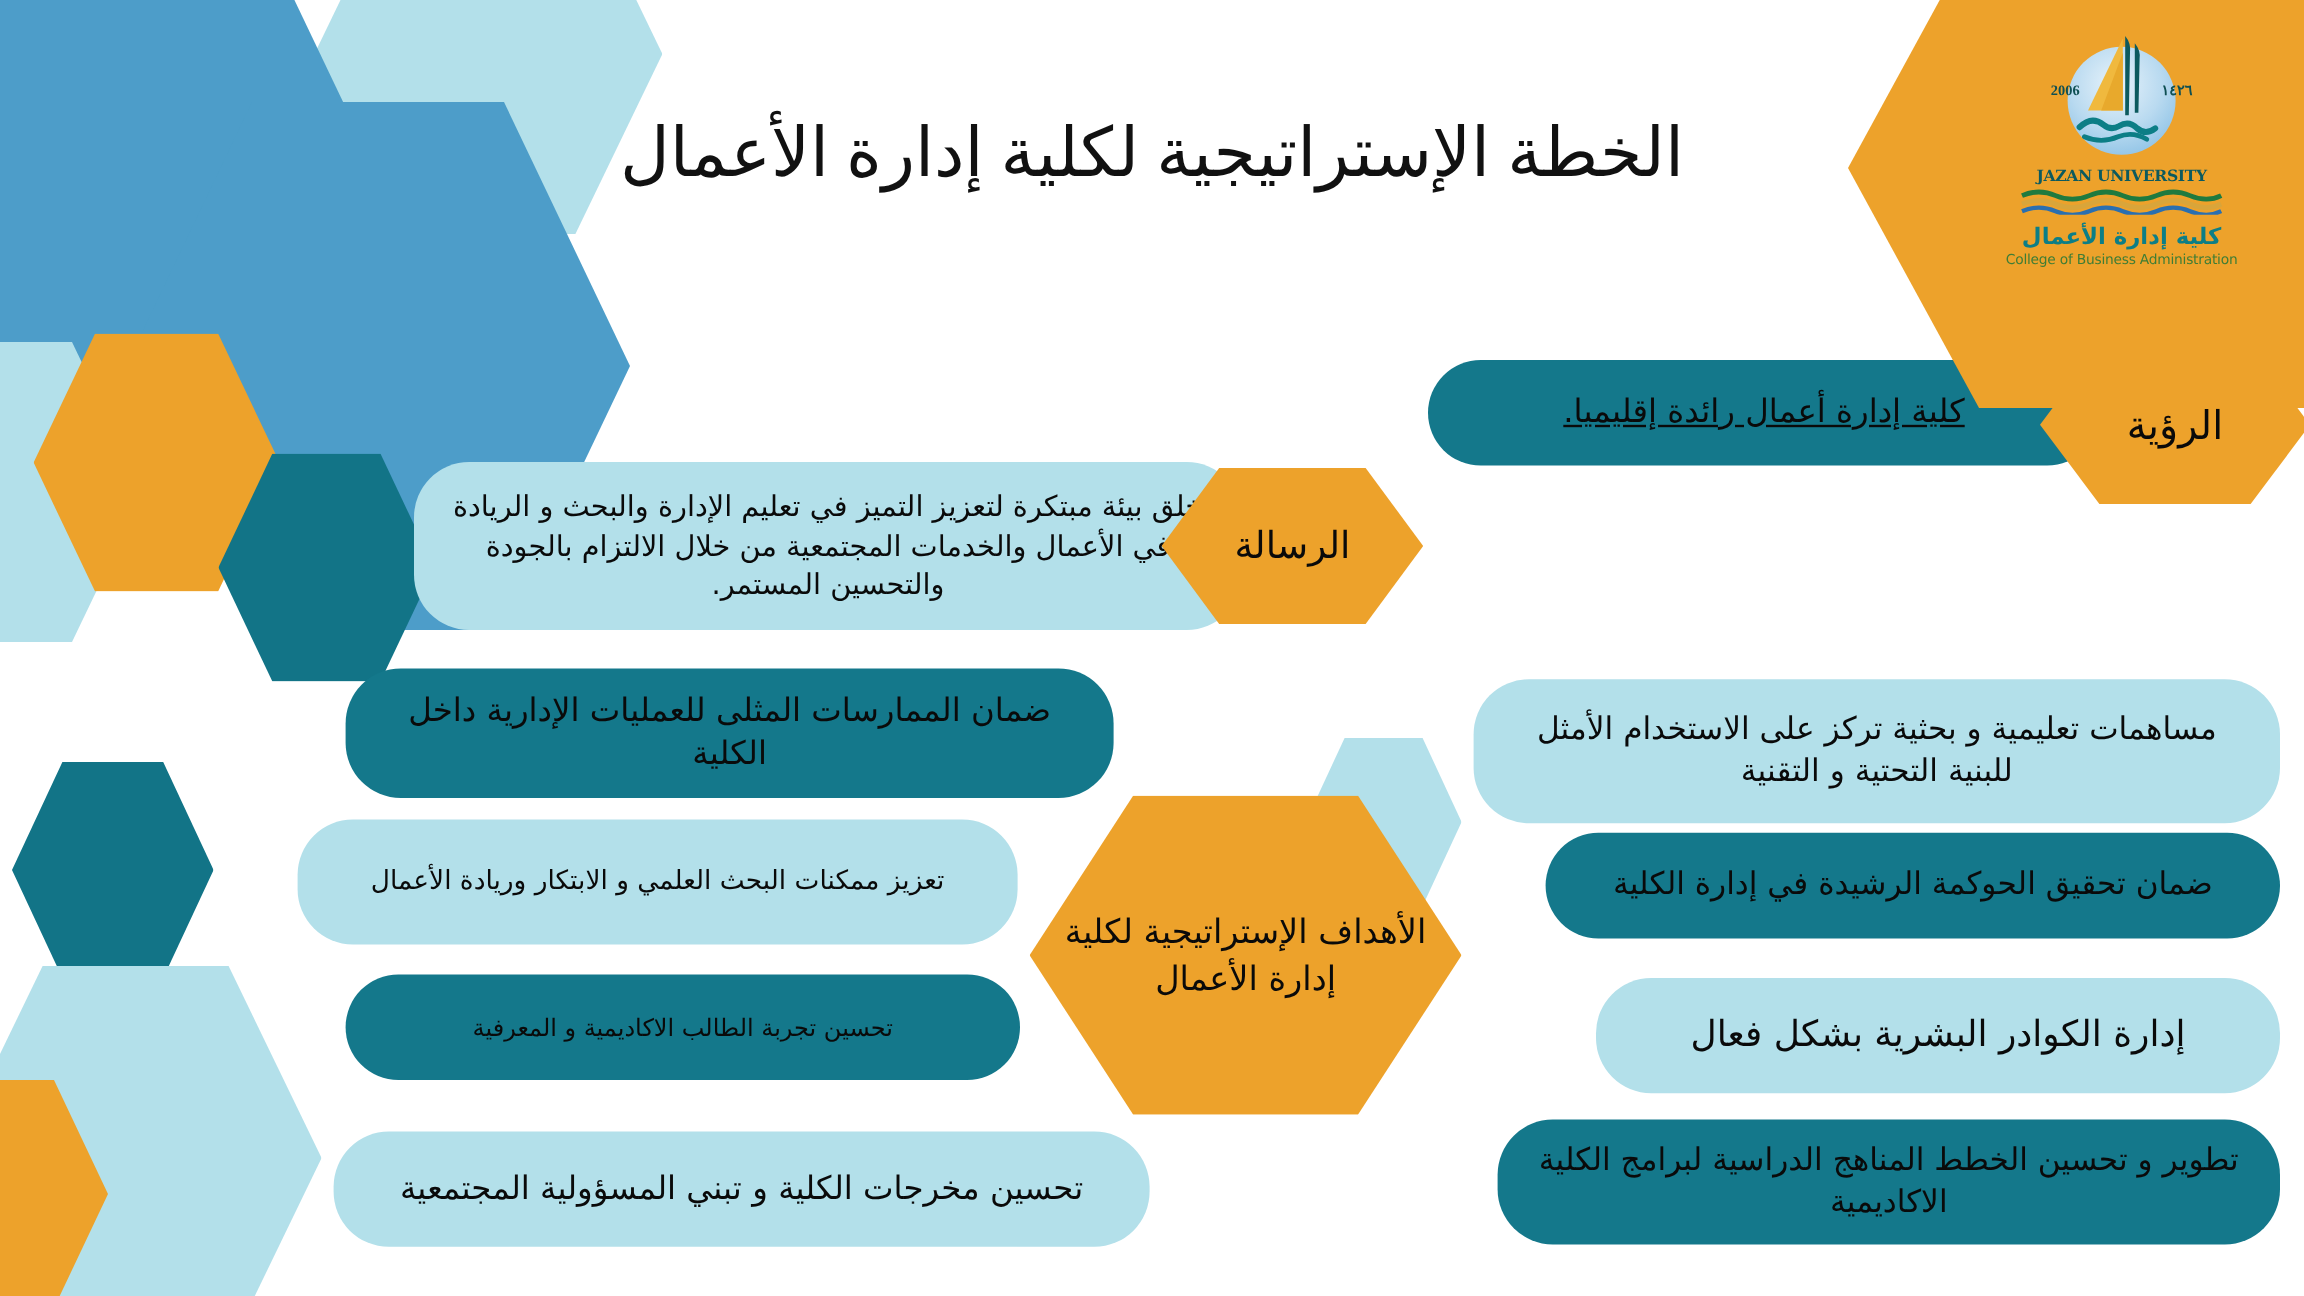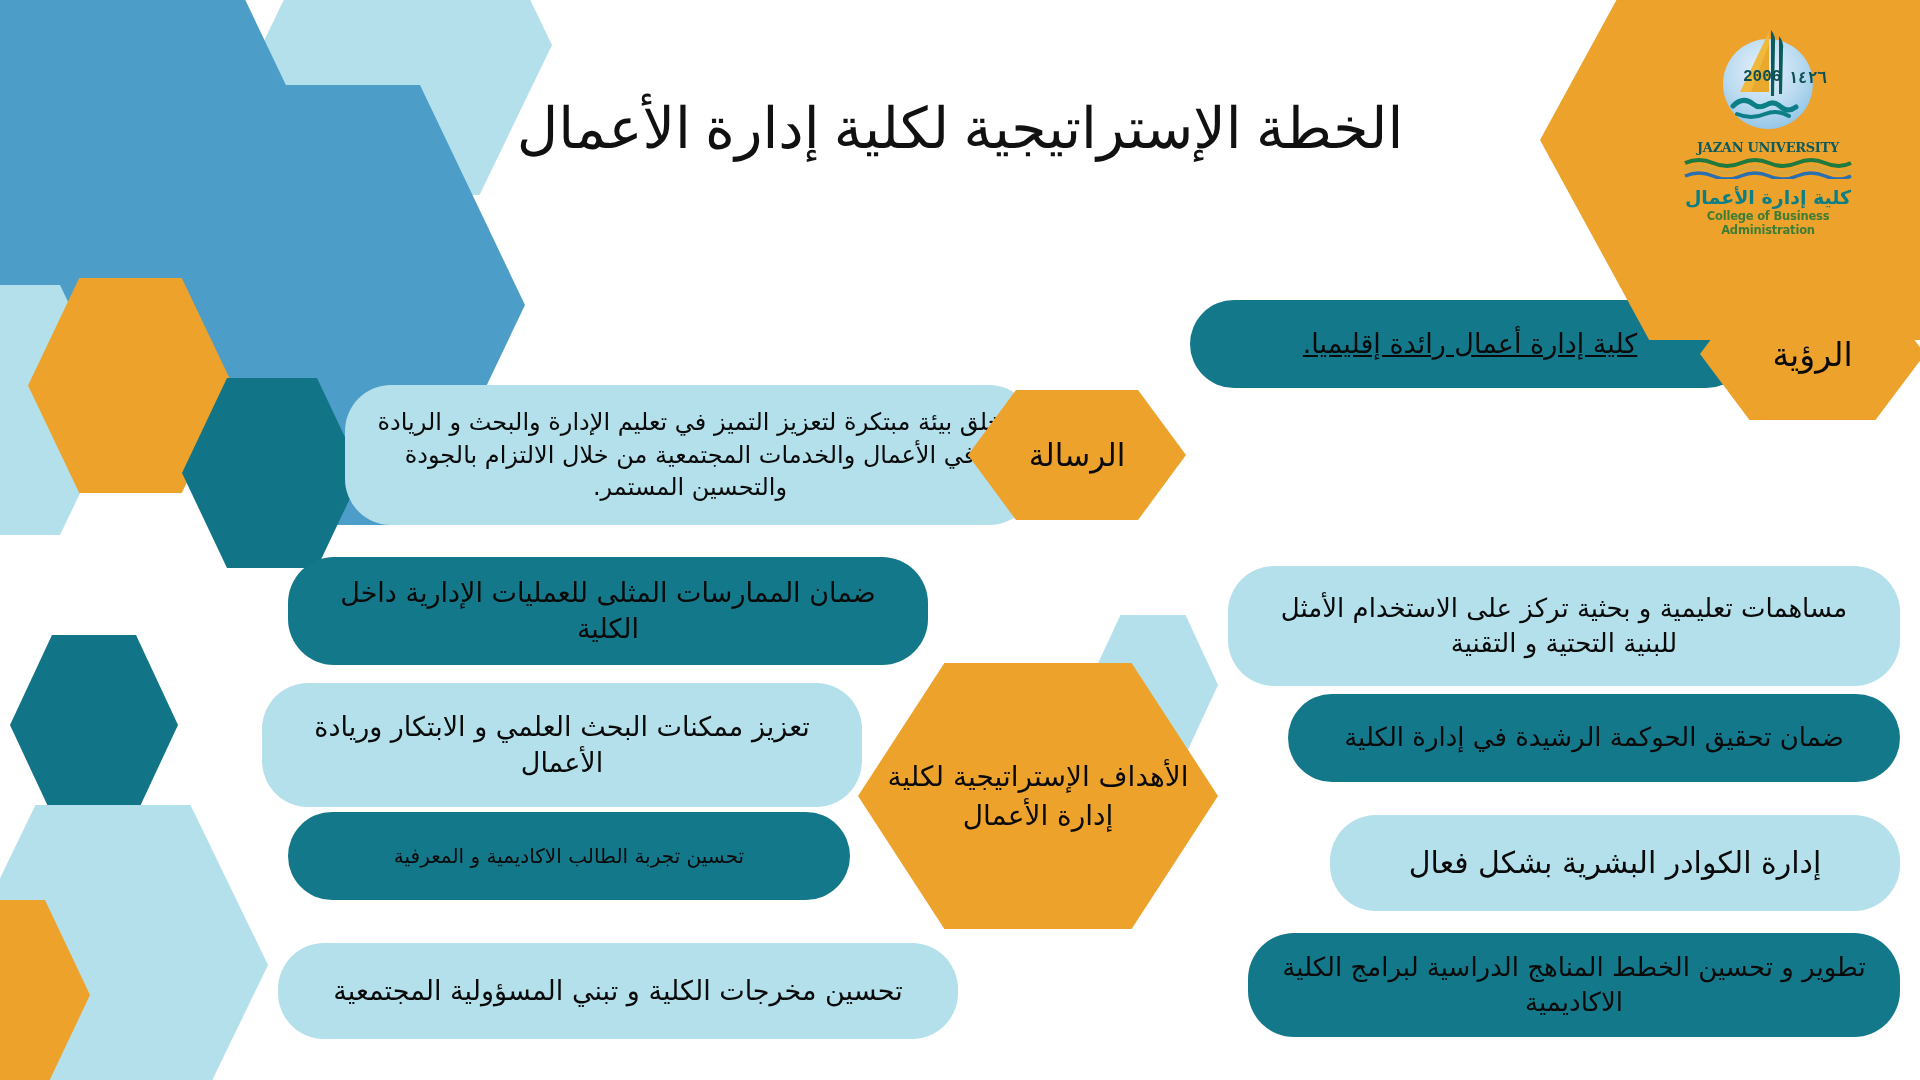--- a/index.html
+++ b/index.html
@@ -70,25 +70,24 @@
   }
   .logo-disc {
     position: relative;
     width: 122px;
     height: 122px;
     margin: 0 auto;
   }
   .logo-year {
     position: absolute;
     top: 46px;
-    font-size: 16px;
+    font-size: 12px;
     color: #0e4f52;
-    font-family: Liberation Mono, monospace;
+    font-family: Liberation Serif, serif;
     font-weight: bold;
-    margin-left: 34px;
   }
   .logo-year.left  { left: 2px; }
   .logo-year.right { right: 2px; }
   #logo-univ-en {
     font-family: "DejaVu Serif", serif;
     font-size: 13px;
     font-weight: bold;
     color: #0c5a5e;
     letter-spacing: -0.3px;
     margin-top: -4px;
@@ -98,21 +97,21 @@
     font-size: 19px;
     color: #0c7e86;
     font-weight: bold;
     direction: rtl;
     line-height: 1.1;
   }
   #logo-college-en {
     font-family: "DejaVu Sans", sans-serif;
     font-size: 11.5px;
     color: #3f7d35;
-    font-weight: bold;
+    font-weight: normal;
     letter-spacing: -0.2px;
     margin-top: 1px;
   }
 
   
   .pill {
     position: absolute;
     display: flex;
     align-items: center;
     justify-content: center;
@@ -244,21 +243,21 @@
   </div>
 
   <div id="goals-hex">
     <span>الأهداف الإستراتيجية لكلية إدارة الأعمال</span>
   </div>
 
   <div class="pill pill-dark" style="left:288px; top:557px; width:640px; height:108px; font-size:27px;">
     <span>ضمان الممارسات المثلى للعمليات الإدارية داخل الكلية</span>
   </div>
 
-  <div class="pill pill-light" style="left:262px; top:683px; width:600px; height:124px; font-size:27px;">
+  <div class="pill pill-light" style="left:248px; top:683px; width:600px; height:104px; font-size:22px;">
     <span>تعزيز ممكنات البحث العلمي و الابتكار وريادة الأعمال</span>
   </div>
 
   <div class="pill pill-dark" style="left:288px; top:812px; width:562px; height:88px; font-size:20px;">
     <span>تحسين تجربة الطالب الاكاديمية و المعرفية</span>
   </div>
 
   <div class="pill pill-light" style="left:278px; top:943px; width:680px; height:96px; font-size:27px;">
     <span>تحسين مخرجات الكلية و تبني المسؤولية المجتمعية</span>
   </div>

